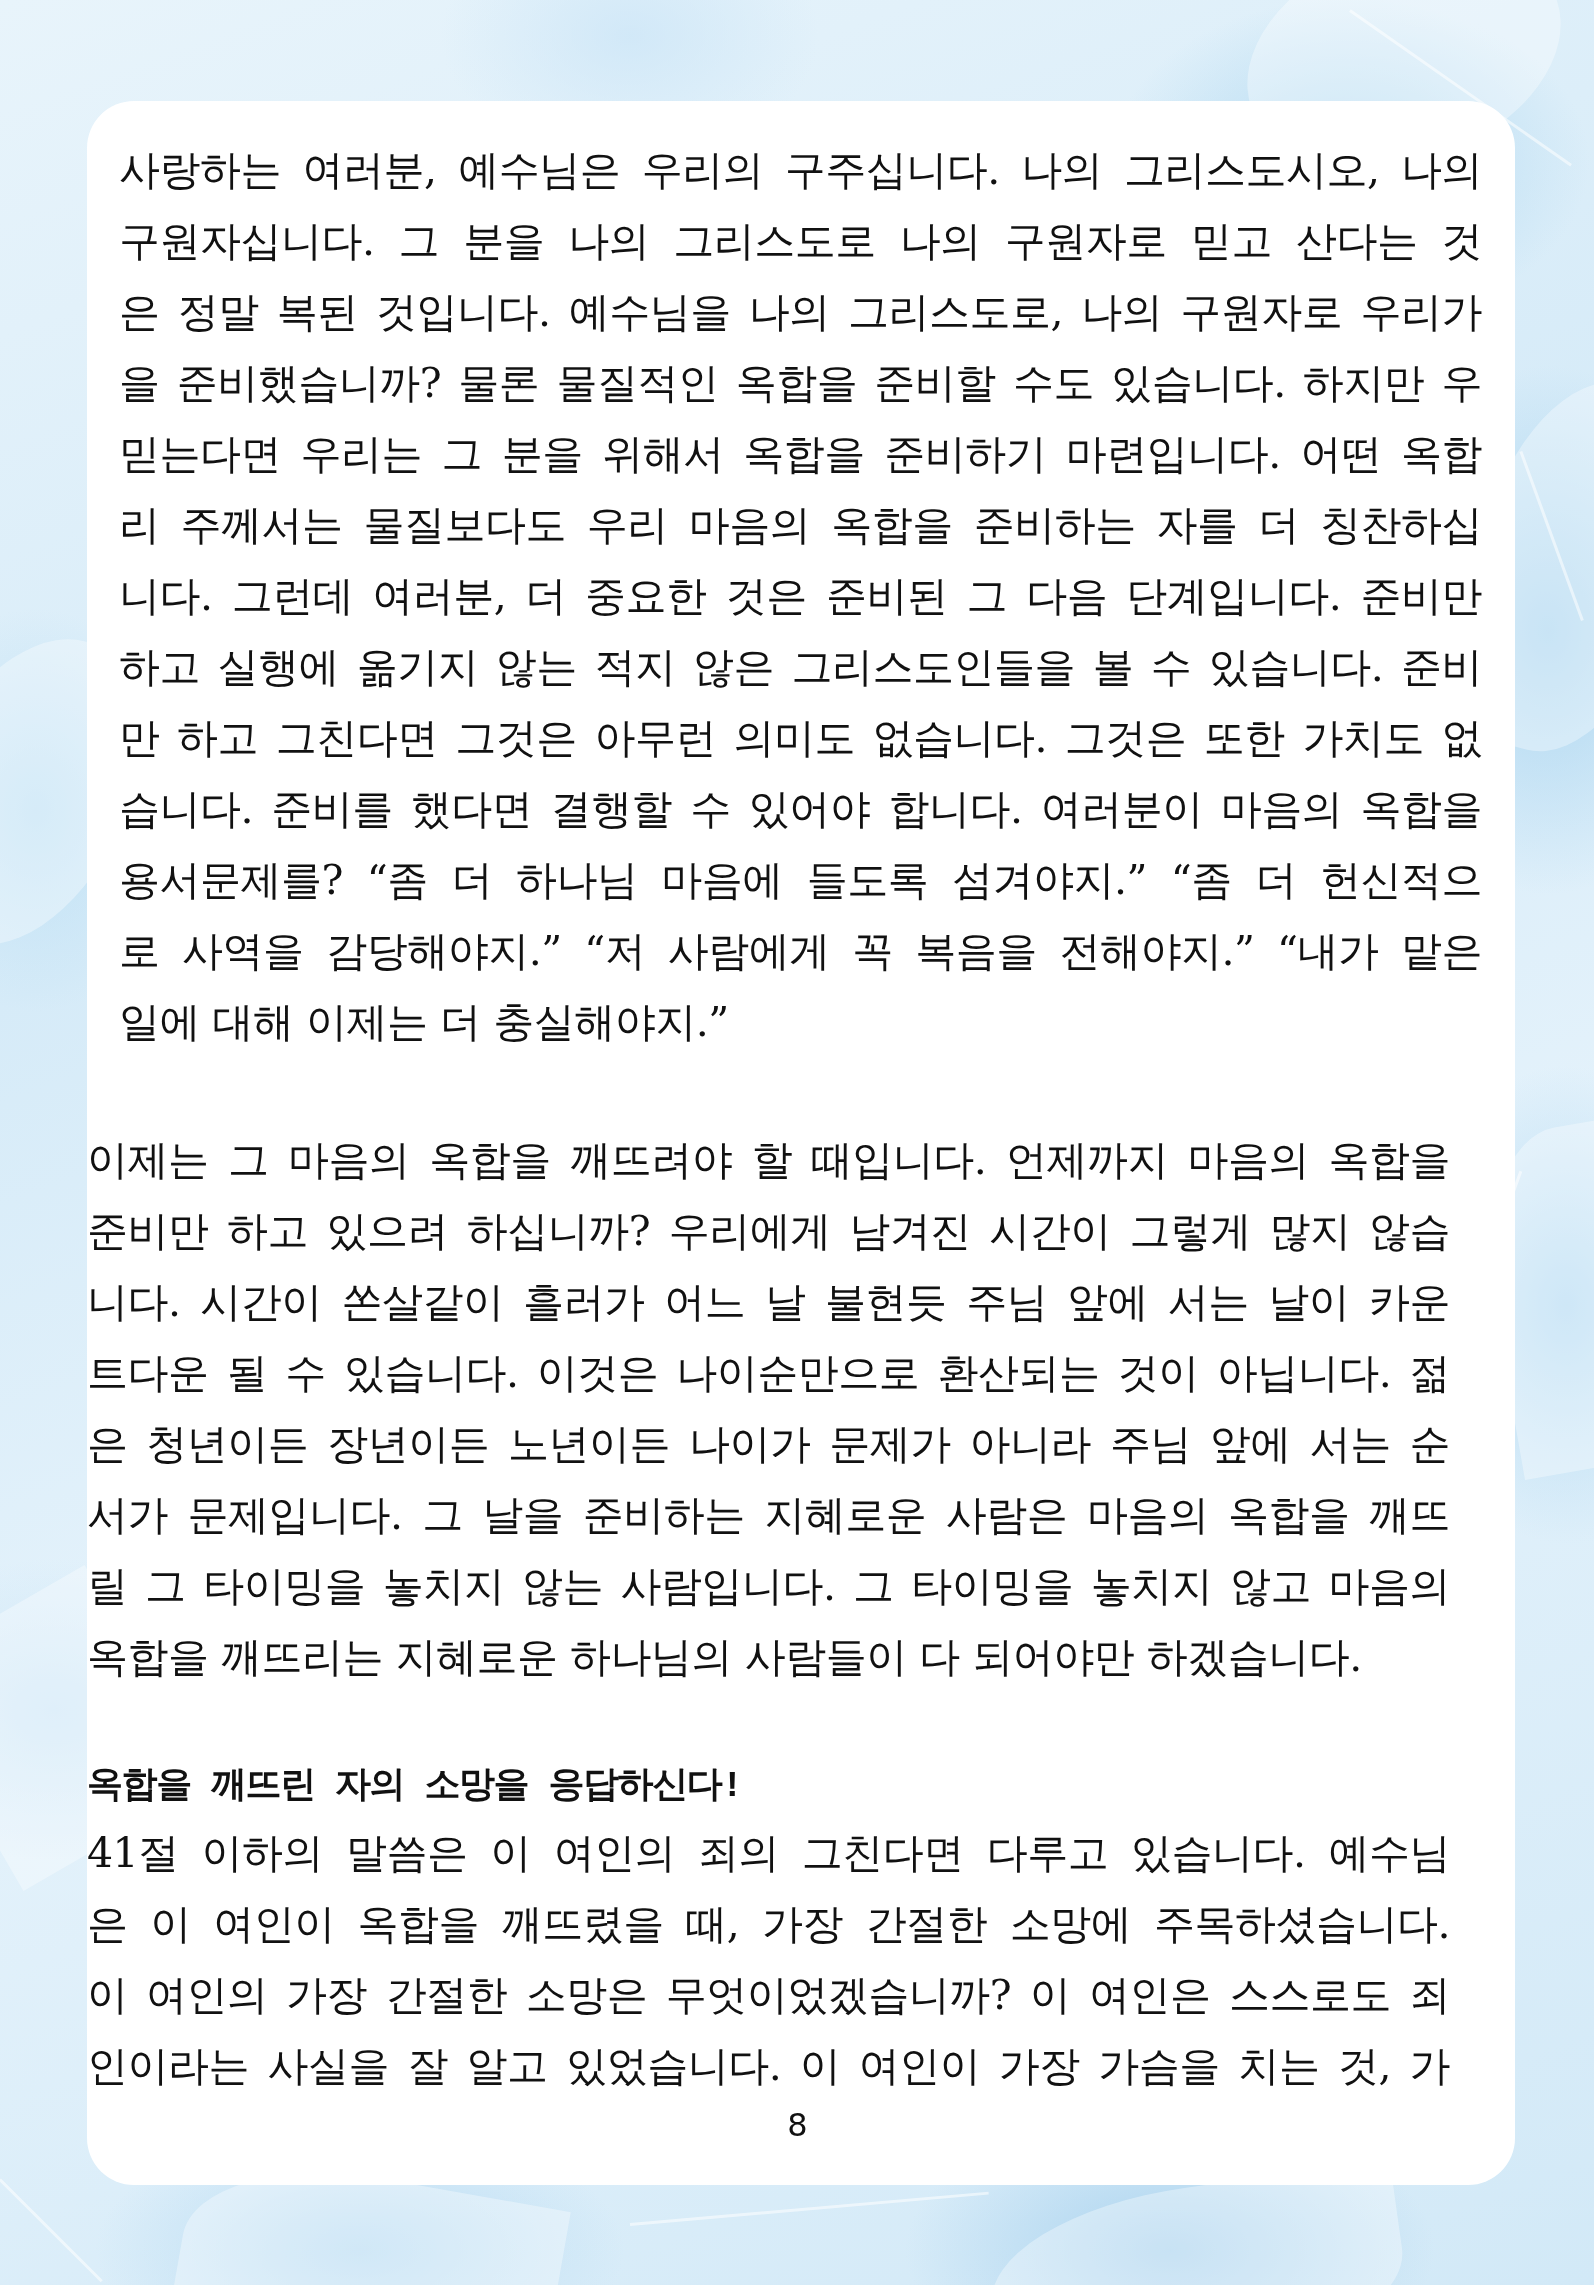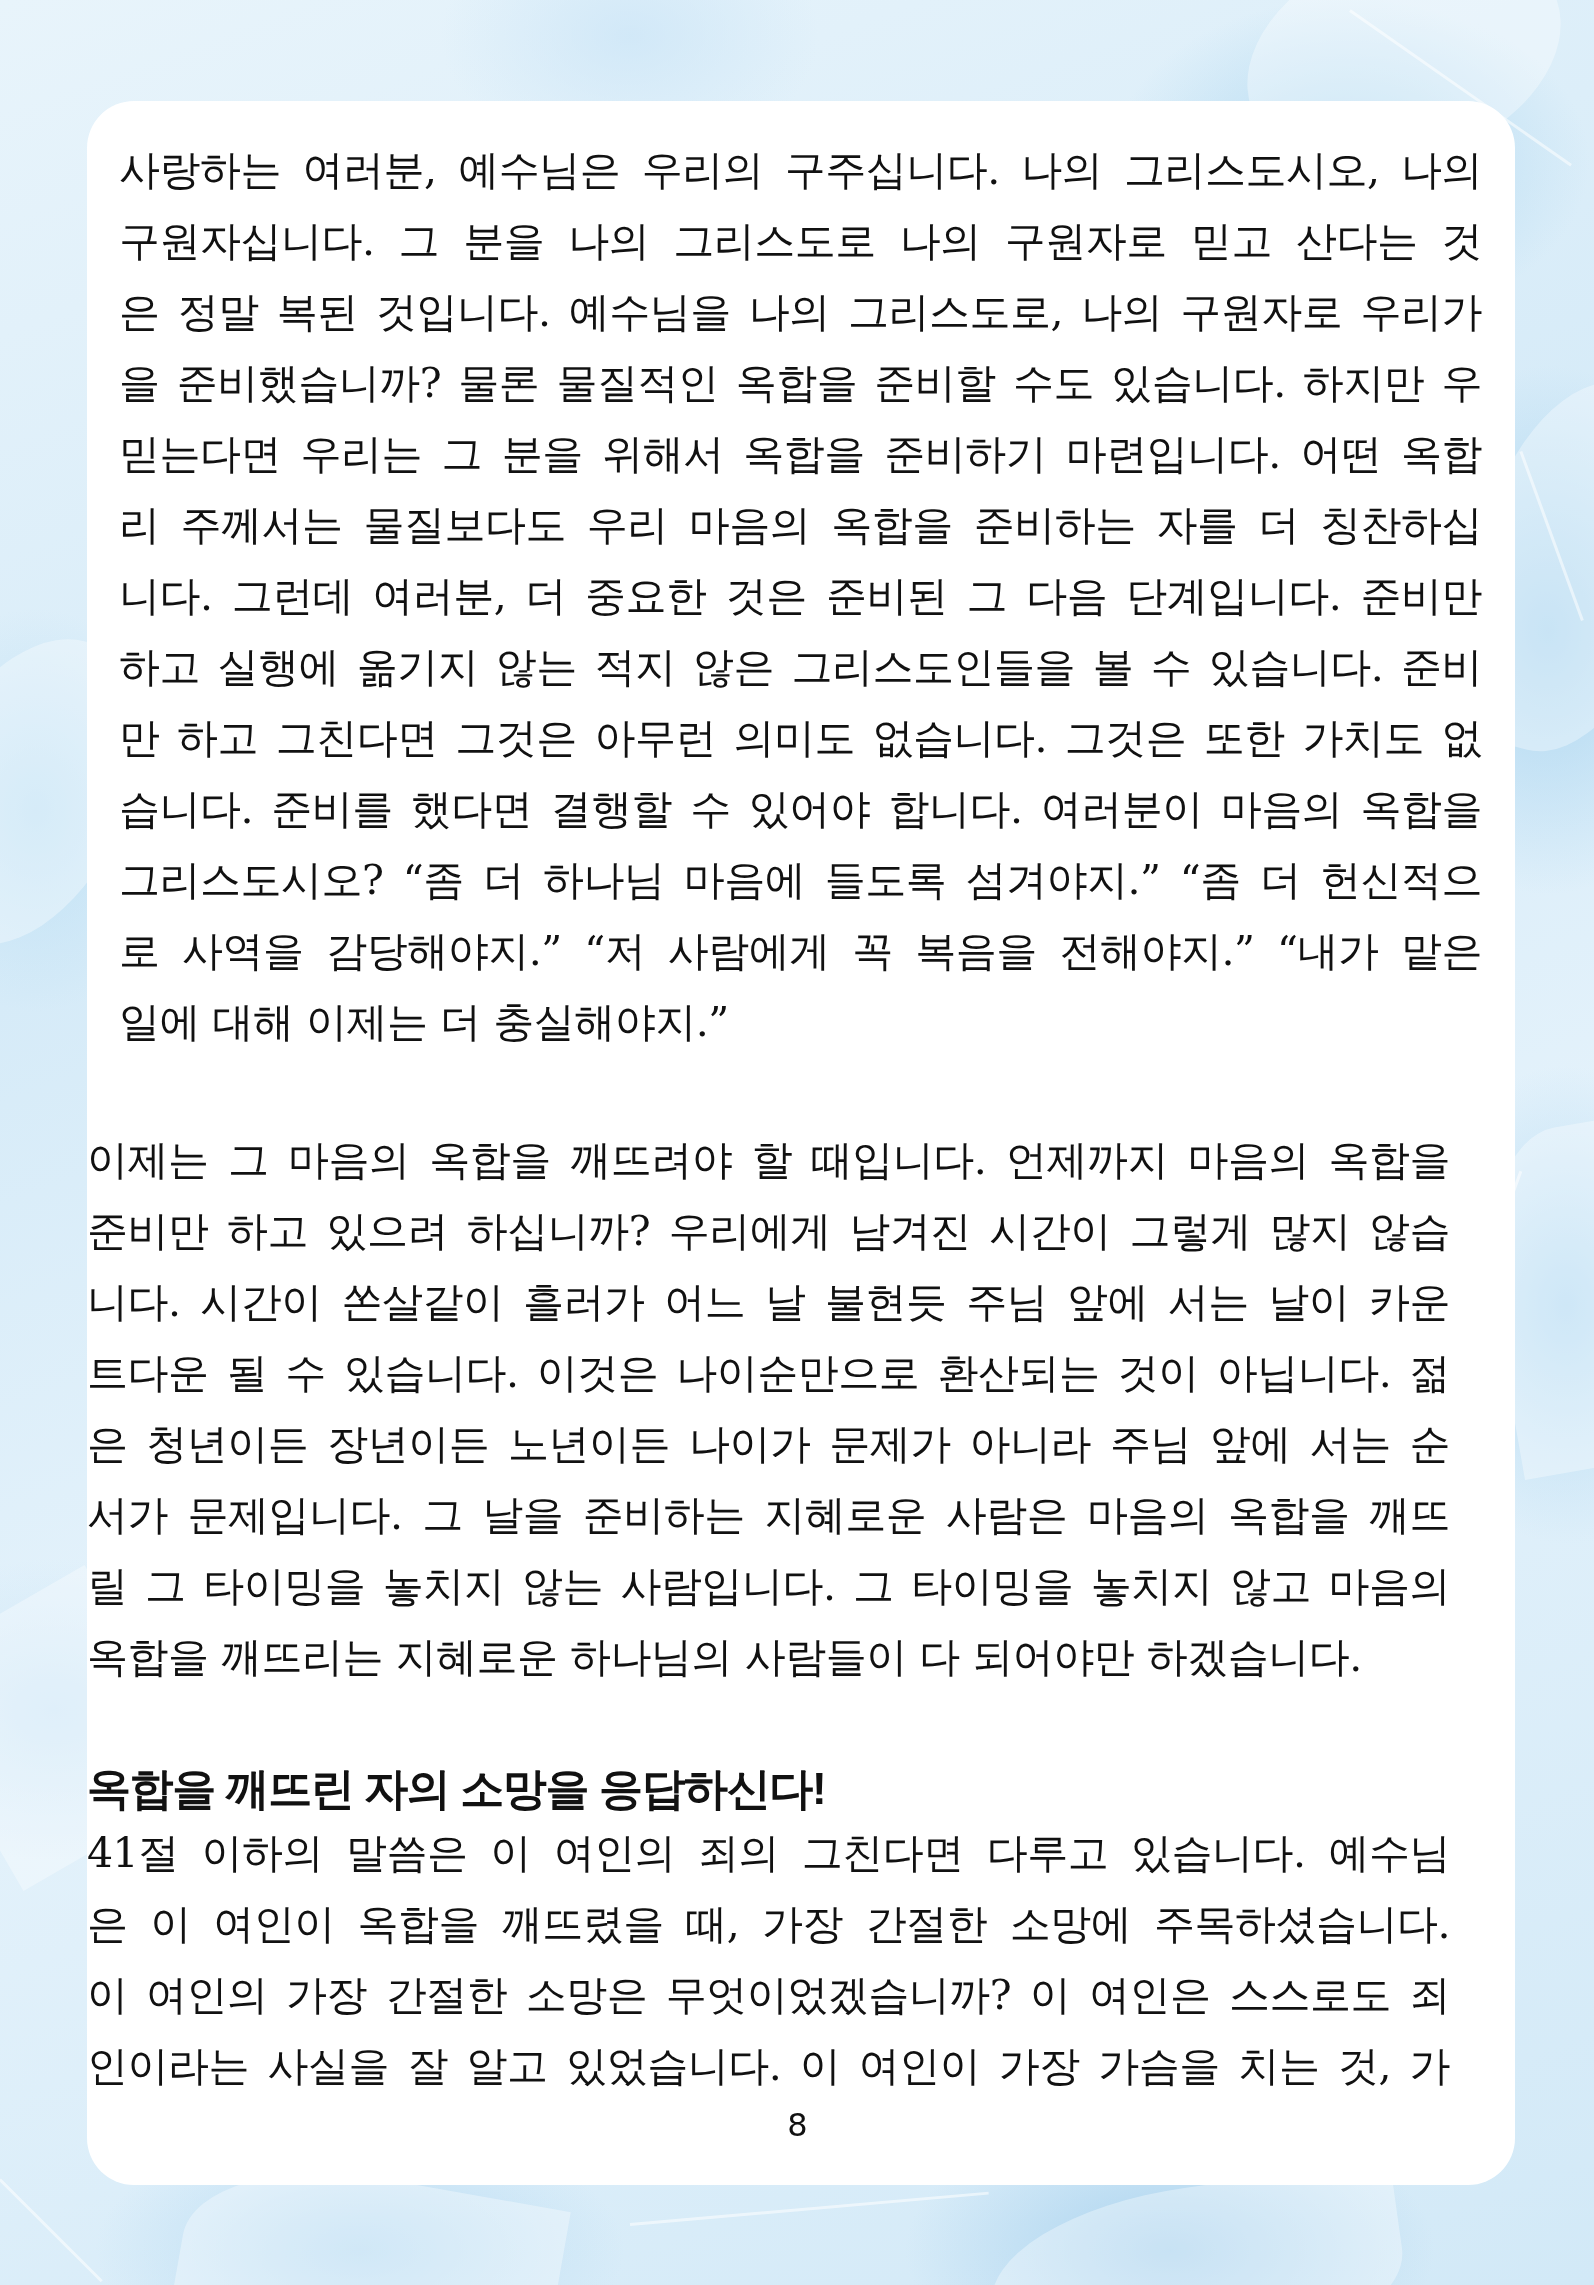--- a/index.html
+++ b/index.html
@@ -66,23 +66,23 @@
       text-align: justify;
       text-align-last: justify;
     }
     .line.last {
       text-align-last: left;
     }
     .heading {
       position: absolute;
       left: 87px;
       top: 1760px;
-      font-family: Liberation Sans, sans-serif;
+      font-family: Liberation Mono, monospace;
       font-weight: bold;
-      font-size: 44px;
+      font-size: 36px;
       color: #111111;
       letter-spacing: -1.4px;
     }
     .page-number {
       position: absolute;
       left: 0;
       top: 2106px;
       width: 100%;
       text-align: center;
       font-family: "DejaVu Sans", "Liberation Sans", sans-serif;
@@ -114,21 +114,21 @@
   <span class="line"> 사랑하는 여러분, 예수님은 우리의 구주십니다. 나의 그리스도시오, 나의</span>
   <span class="line">구원자십니다. 그 분을 나의 그리스도로 나의 구원자로 믿고 산다는 것</span>
   <span class="line">은 정말 복된 것입니다. 예수님을 나의 그리스도로, 나의 구원자로 우리가</span>
   <span class="line">을 준비했습니까? 물론 물질적인 옥합을 준비할 수도 있습니다. 하지만 우</span>
   <span class="line">믿는다면 우리는 그 분을 위해서 옥합을 준비하기 마련입니다. 어떤 옥합</span>
   <span class="line">리 주께서는 물질보다도 우리 마음의 옥합을 준비하는 자를 더 칭찬하십</span>
   <span class="line">니다. 그런데 여러분, 더 중요한 것은 준비된 그 다음 단계입니다. 준비만</span>
   <span class="line">하고 실행에 옮기지 않는 적지 않은 그리스도인들을 볼 수 있습니다. 준비</span>
   <span class="line">만 하고 그친다면 그것은 아무런 의미도 없습니다. 그것은 또한 가치도 없</span>
   <span class="line">습니다. 준비를 했다면 결행할 수 있어야 합니다. 여러분이 마음의 옥합을</span>
-  <span class="line">그리스도시오? “좀 더 하나님 마음에 들도록 섬겨야지.” “좀 더 헌신적으</span>
+  <span class="line">용서문제를? “좀 더 하나님 마음에 들도록 섬겨야지.” “좀 더 헌신적으</span>
   <span class="line">로 사역을 감당해야지.” “저 사람에게 꼭 복음을 전해야지.” “내가 맡은</span>
   <span class="line last">일에 대해 이제는 더 충실해야지.”</span>
 </div>
 
 <div class="text-block" style="top:1125px;">
   <span class="line"> 이제는 그 마음의 옥합을 깨뜨려야 할 때입니다. 언제까지 마음의 옥합을</span>
   <span class="line">준비만 하고 있으려 하십니까? 우리에게 남겨진 시간이 그렇게 많지 않습</span>
   <span class="line">니다. 시간이 쏜살같이 흘러가 어느 날 불현듯 주님 앞에 서는 날이 카운</span>
   <span class="line">트다운 될 수 있습니다. 이것은 나이순만으로 환산되는 것이 아닙니다. 젊</span>
   <span class="line">은 청년이든 장년이든 노년이든 나이가 문제가 아니라 주님 앞에 서는 순</span>

